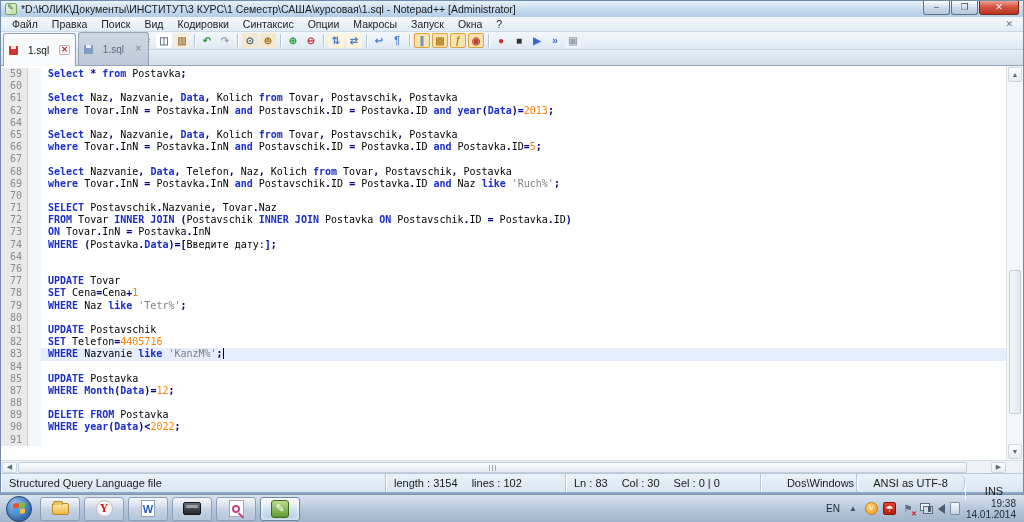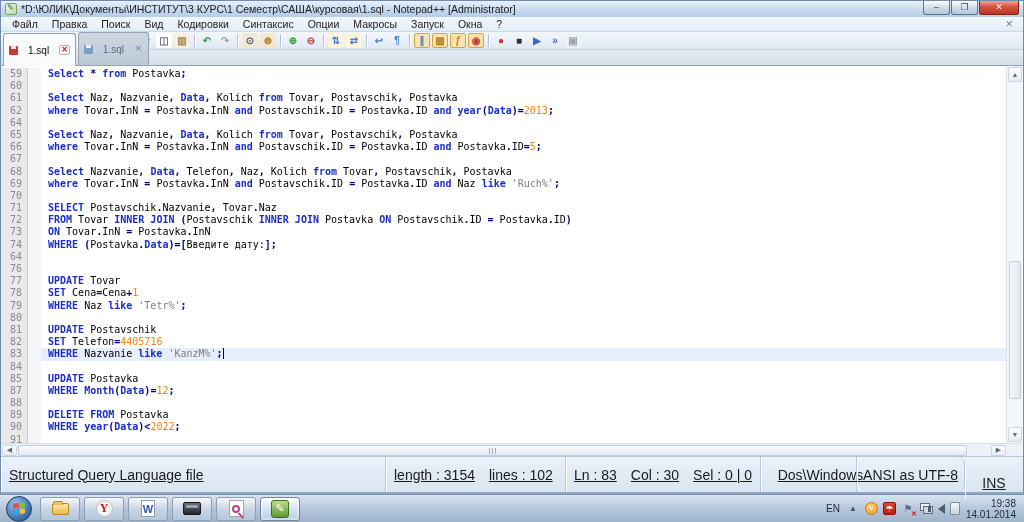--- a/index.html
+++ b/index.html
@@ -79,22 +79,22 @@
   .harrow { width:15px; height:11px; margin:0 1px; display:flex; align-items:center; justify-content:center;
     font-size:7px; color:#5c6b7a; background:linear-gradient(#fdfdfe,#e7edf4); border:1px solid #cdd6e0; border-radius:2px; }
   .htrack { flex:1; height:11px; position:relative; margin-right:1px; }
   .hthumb { position:absolute; left:0; right:22px; top:0; bottom:0;
     background:linear-gradient(#fbfcfe,#e3eaf1); border:1px solid #c3cedb; border-radius:2px; }
   .grip { position:absolute; left:50%; top:2px; width:9px; height:6px; transform:translateX(-50%);
     background:repeating-linear-gradient(90deg,#9fadbc 0 1px,transparent 1px 3px); }
   .corner { width:16px; height:11px; }
 
   
-  .statusbar { height:36px; display:flex; align-items:center; font-size:14px; color:#1a1a1a;
-    background:linear-gradient(#eaf1f9,#d9e5f1); border-top:1px solid #b9c8d8;text-decoration:underline; }
+  .statusbar { height:19px; display:flex; align-items:center; font-size:11px; color:#1a1a1a;
+    background:linear-gradient(#eaf1f9,#d9e5f1); border-top:1px solid #b9c8d8; }
   .sseg { height:100%; display:flex; align-items:center; padding:0 8px;
     border-right:1px solid #b9c8d8; box-shadow:1px 0 0 #fff inset; }
   .sseg.first { flex:1; }
   .sseg span { margin-right:14px; white-space:nowrap; }
   .sseg span:last-child { margin-right:0; }
 
   
   .taskbar { height:28px; display:flex; align-items:center; padding:0 2px;
     background:linear-gradient(#d8e3ef,#b4c5d9 55%,#9fb3ca); border-top:1px solid #7f93ab; }
   .orb { width:26px; height:26px; border-radius:50%; margin:0 6px 0 4px; position:relative;

